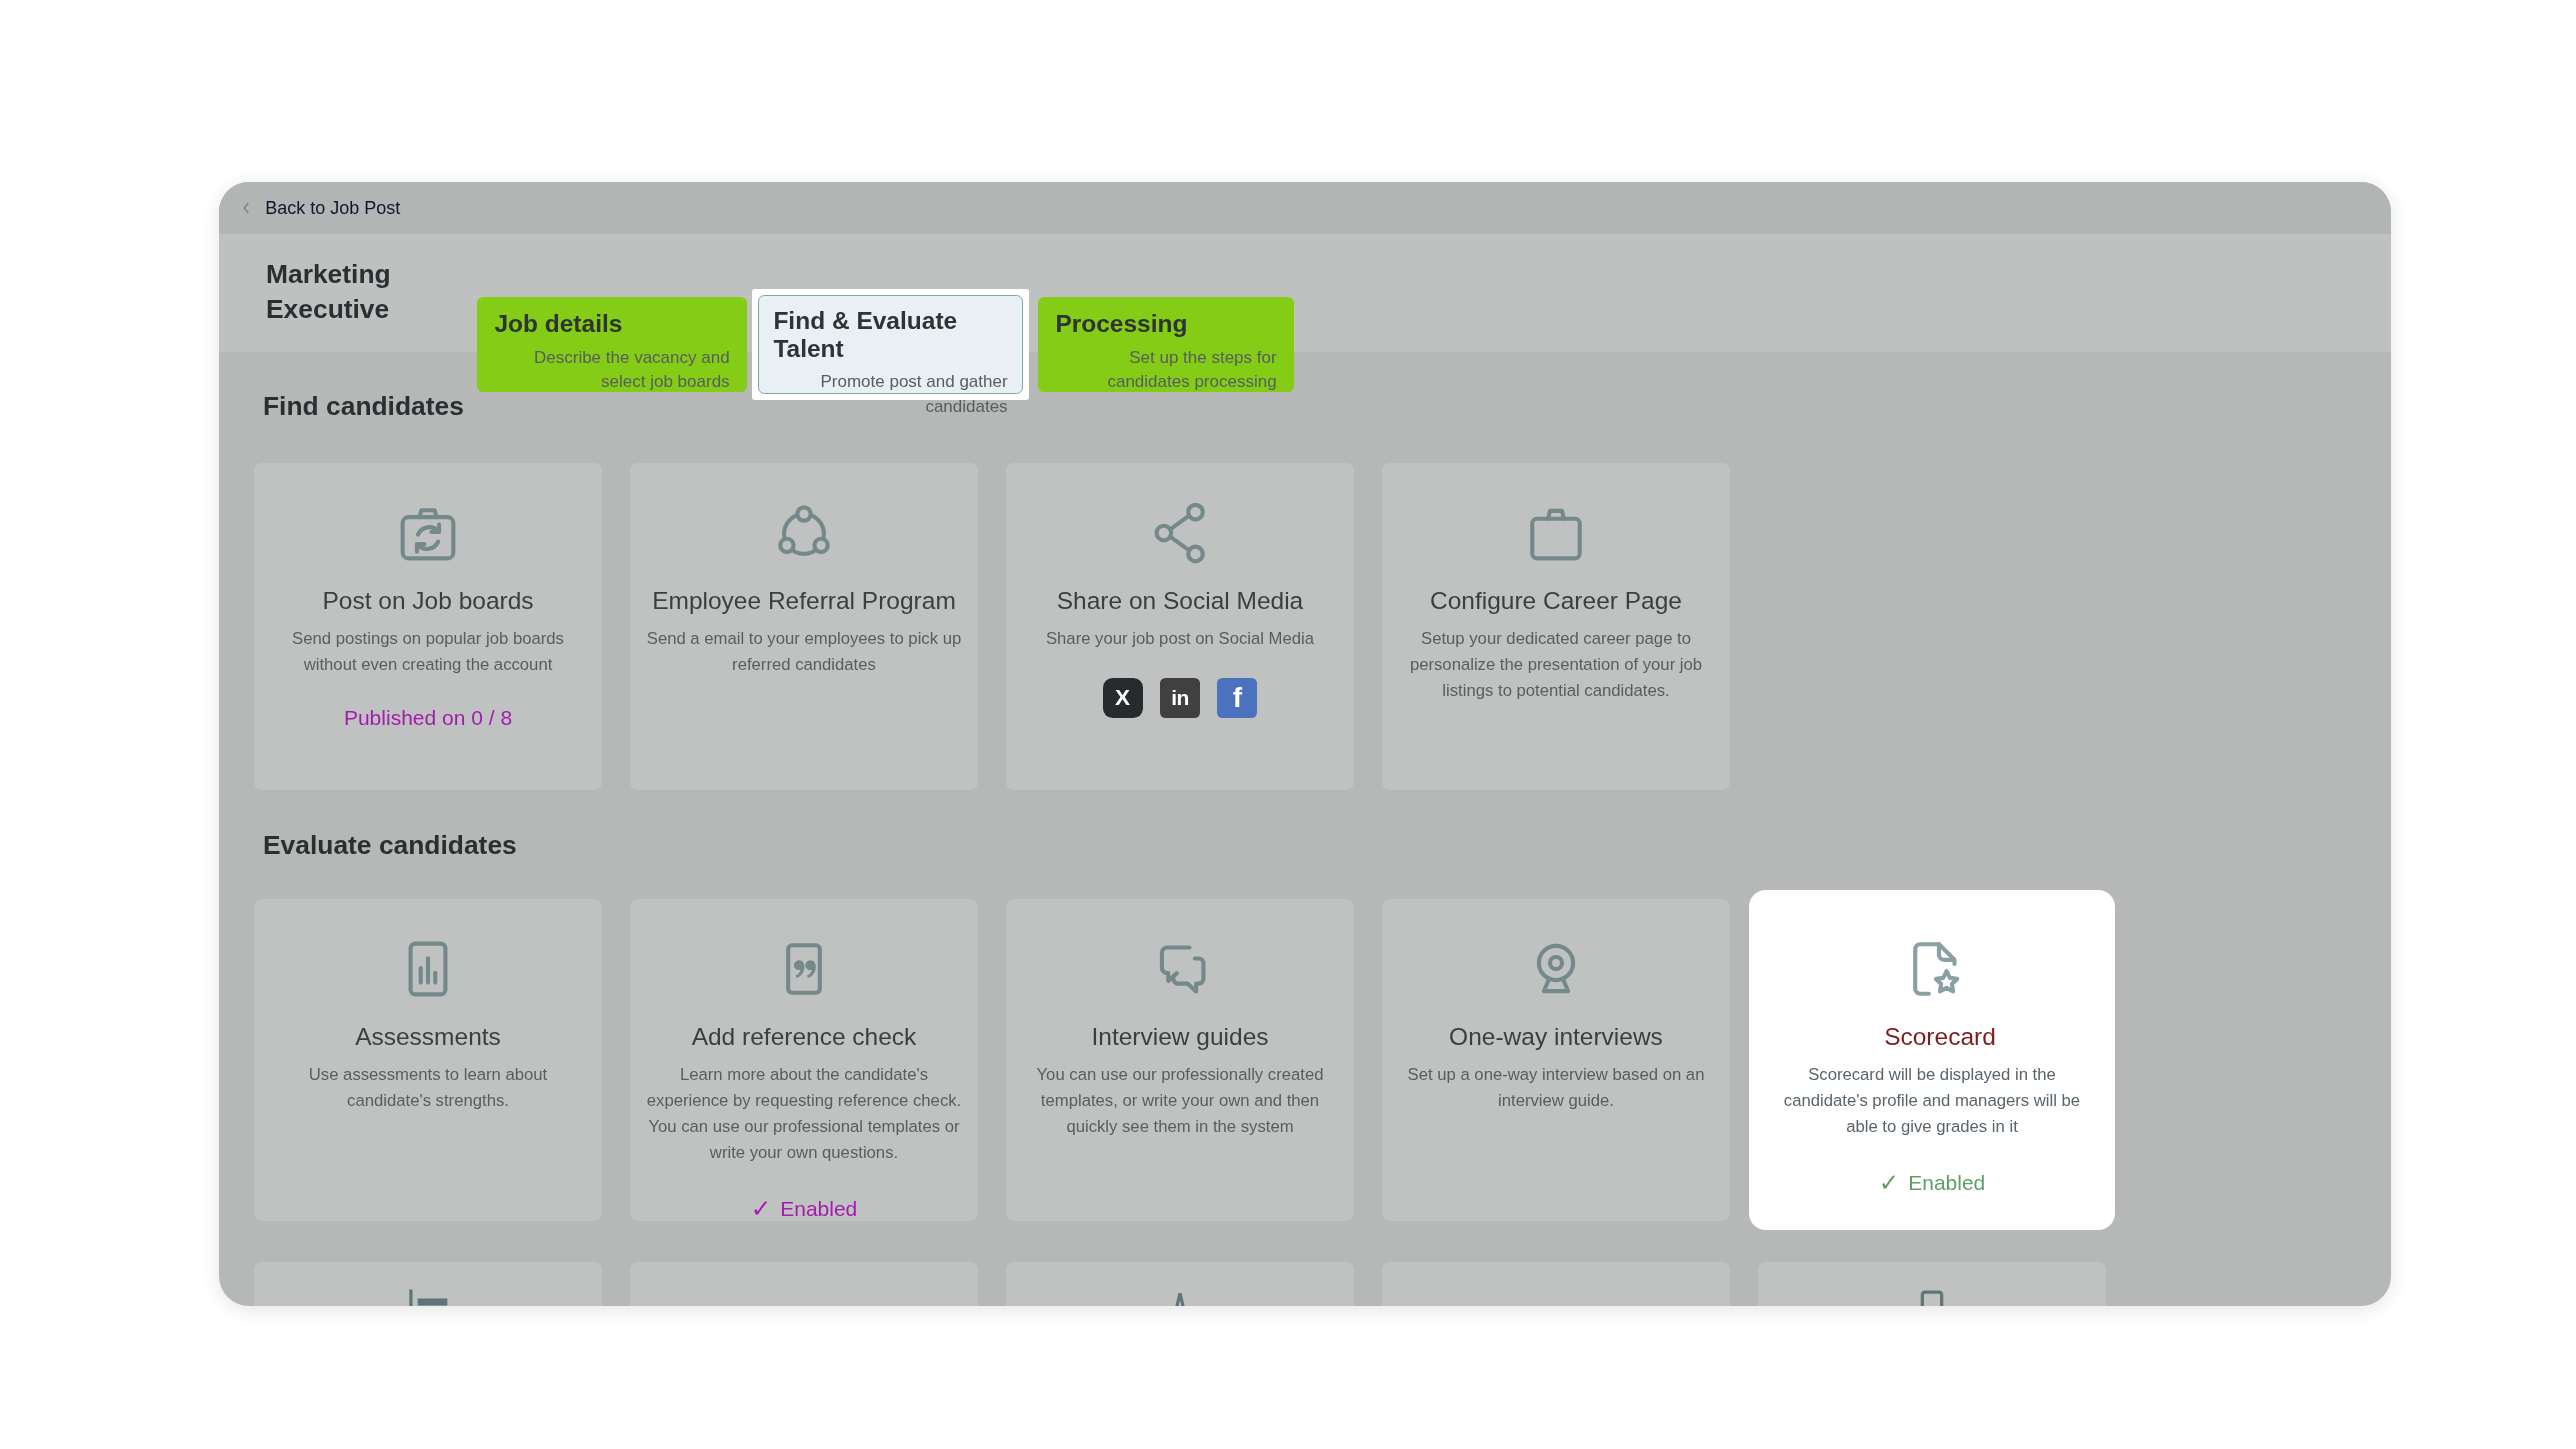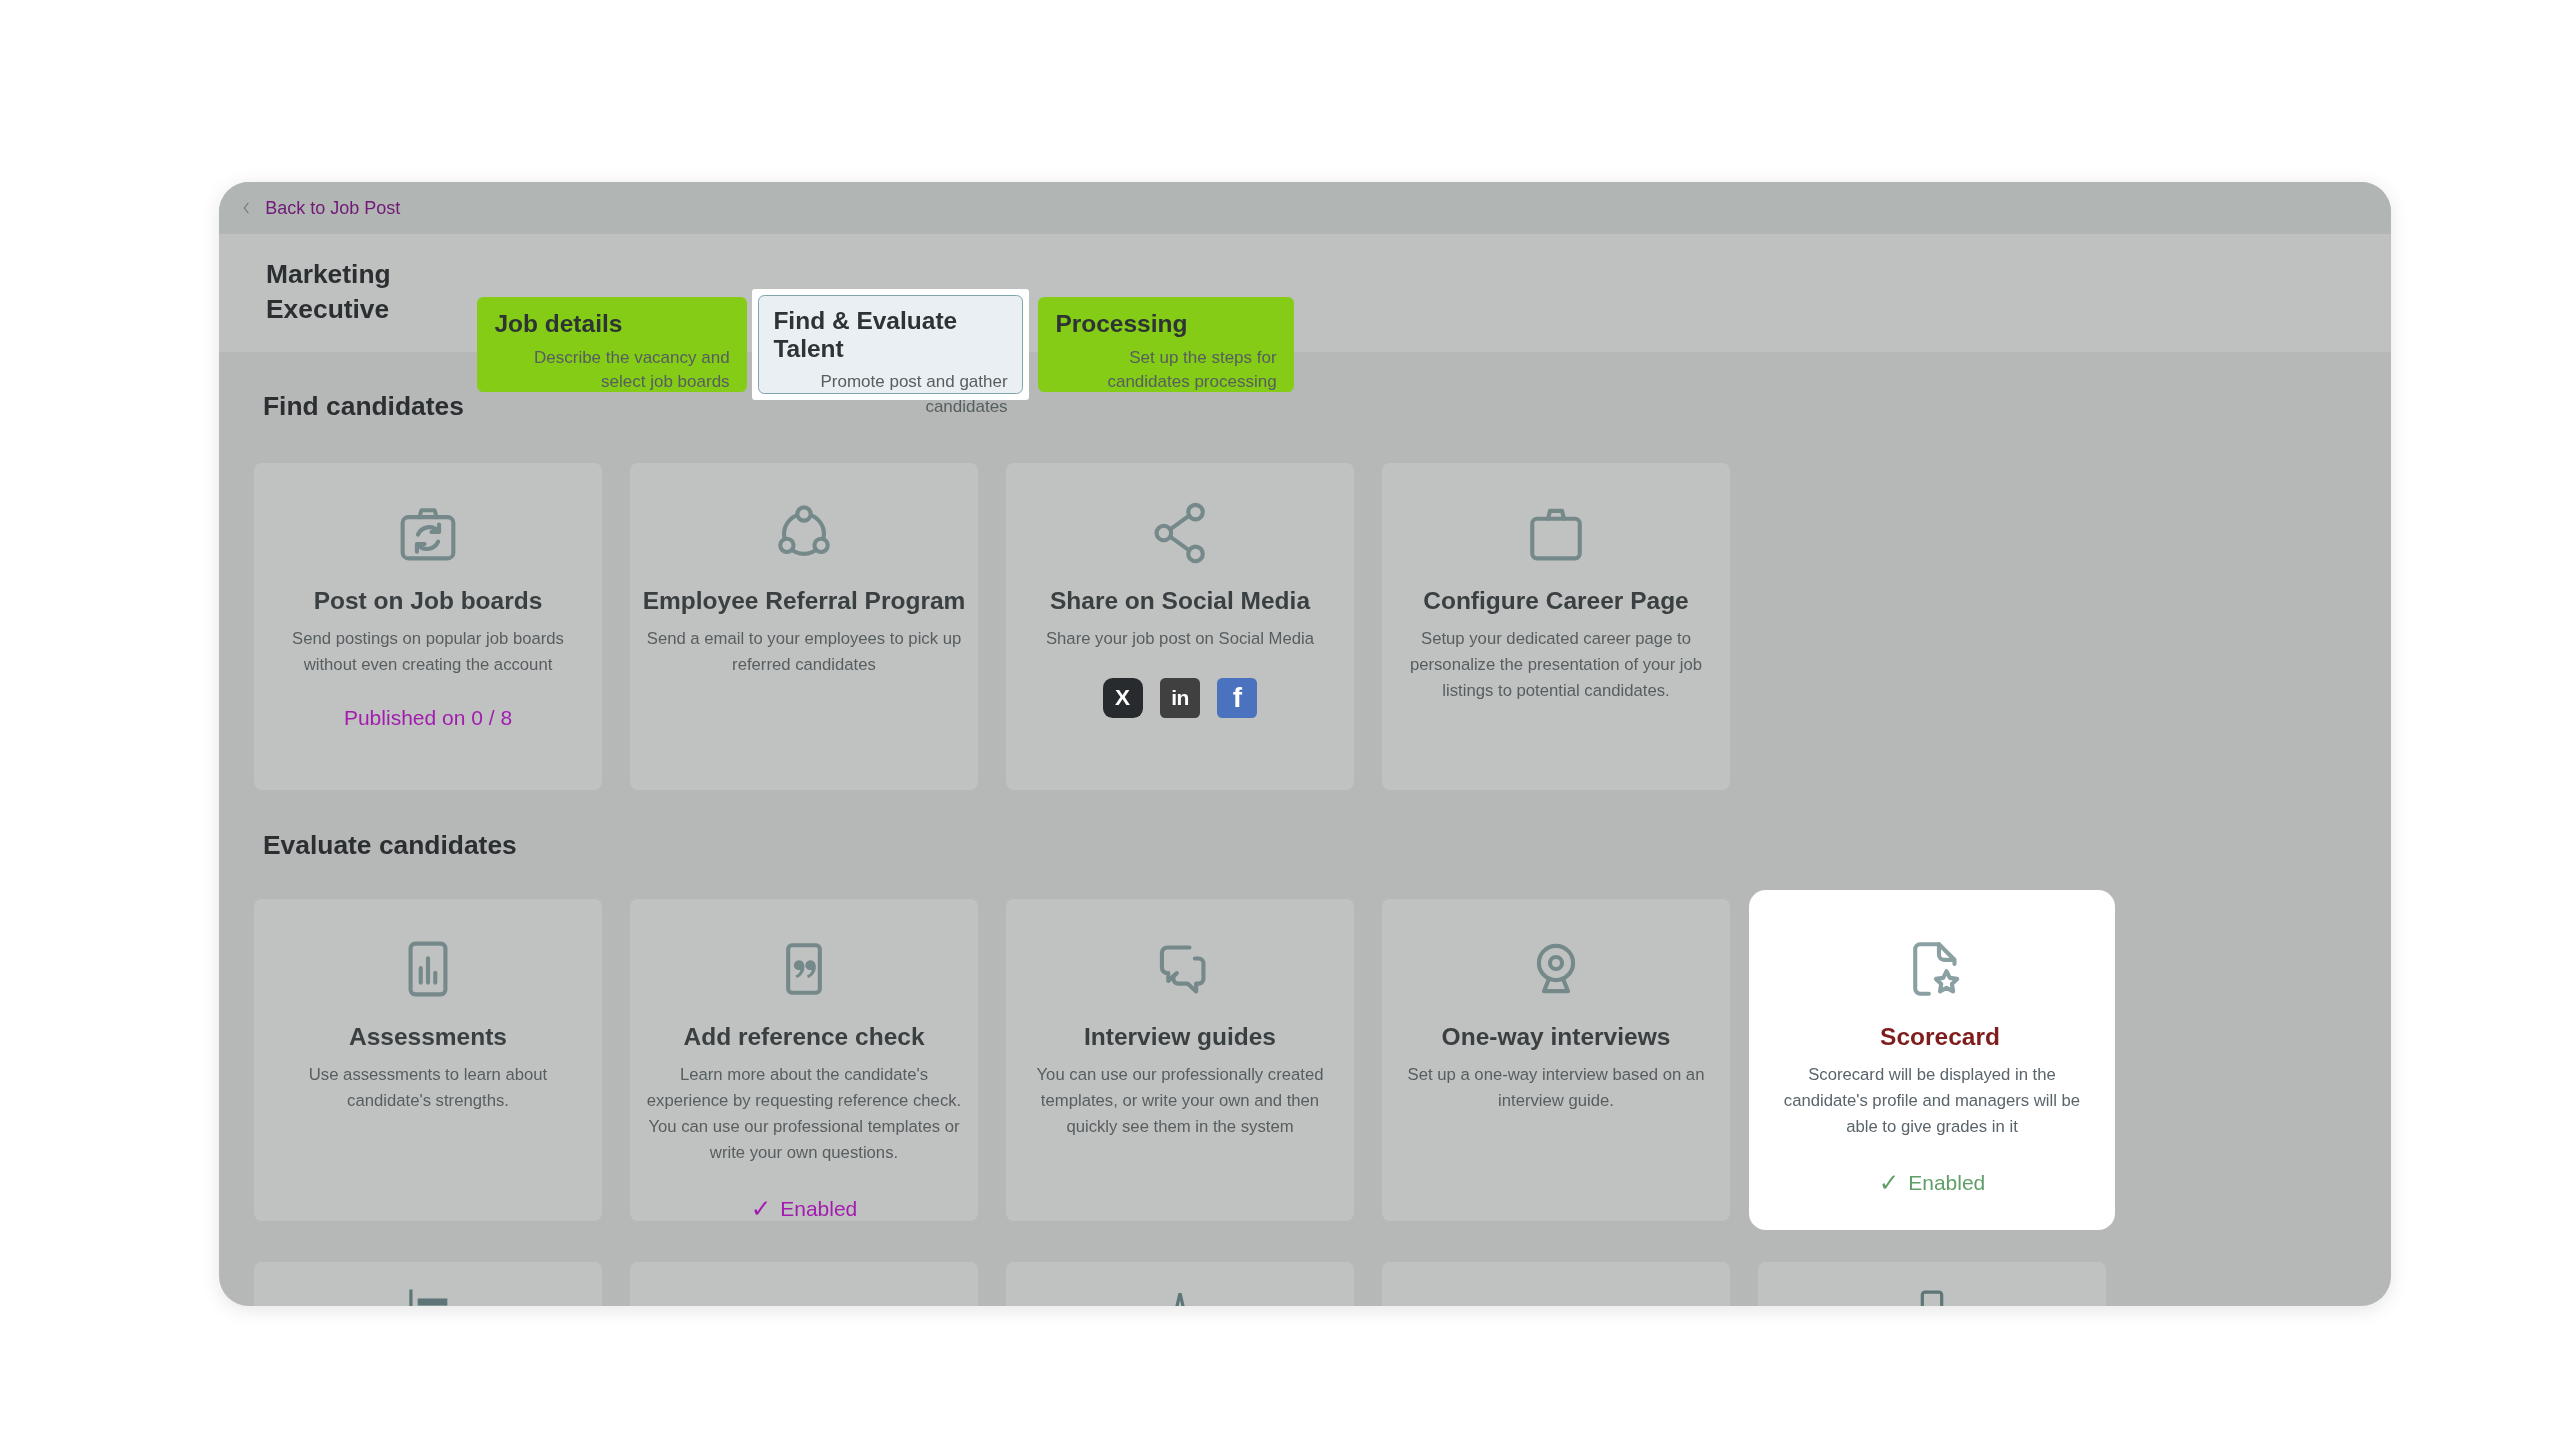--- a/index.html
+++ b/index.html
@@ -12,21 +12,21 @@
     background:#b5b8b7; border-radius:30px; overflow:hidden;
     box-shadow:0 3.9px 19.3px rgba(0,0,0,0.10);
   }
 
   
   .panel-header {
     height:52px; background:#b1b5b4; display:flex; align-items:center; padding-left:19.3px;
   }
   .back-link { display:flex; align-items:center; gap:10.3px; cursor:pointer; }
   .back-link svg { display:block; }
-  .back-label { font-size:18px; color:#701a75; }
+  .back-label { font-size:18px; color:#0f172a; }
 
   
   .tabbar { position:relative; height:118px; background:#bec1c0; }
   .job-title {
     position:absolute; left:47px; top:23px; width:219px;
     font-size:26.4px; font-weight:700; line-height:35px; color:#2b2f31;
   }
   .tab {
     position:absolute; top:63px; height:95px; background:#84cc16;
     border-radius:6.4px; padding:13px 17.4px; cursor:pointer;
@@ -59,21 +59,21 @@
   #row-partial { top:910px; }
 
   .card {
     width:348px; background:#c0c2c1; border-radius:7.7px;
     display:flex; flex-direction:column; align-items:center; text-align:center;
     padding:32px 11.6px 0; cursor:pointer; position:relative;
   }
   #row-find .card { height:327px; }
   #row-evaluate .card { height:322px; }
   .card-icon { color:#75898a; height:76px; display:flex; align-items:center; justify-content:center; }
-  .card-title { margin-top:15.5px; font-size:24.5px; font-weight:700; color:#3a4042; }
+  .card-title { margin-top:15.5px; font-size:24.5px; font-weight:400; color:#3a4042; }
   .card-desc { margin-top:11.6px; font-size:16.7px; line-height:26px; color:#575e60; max-width:323px; }
   .status { margin-top:28px; font-size:21px; display:flex; align-items:center; justify-content:center; gap:9px; }
   .status .check { font-size:24.5px; font-weight:400; }
   .green-dim { color:#a21caf; }
   .green-bright { color:#5f9e66; }
 
   .card.highlighted {
     background:#ffffff; box-shadow:0 0 0 9px #ffffff; z-index:2;
   }
   .card.highlighted .card-icon { color:#8ba0a2; }

